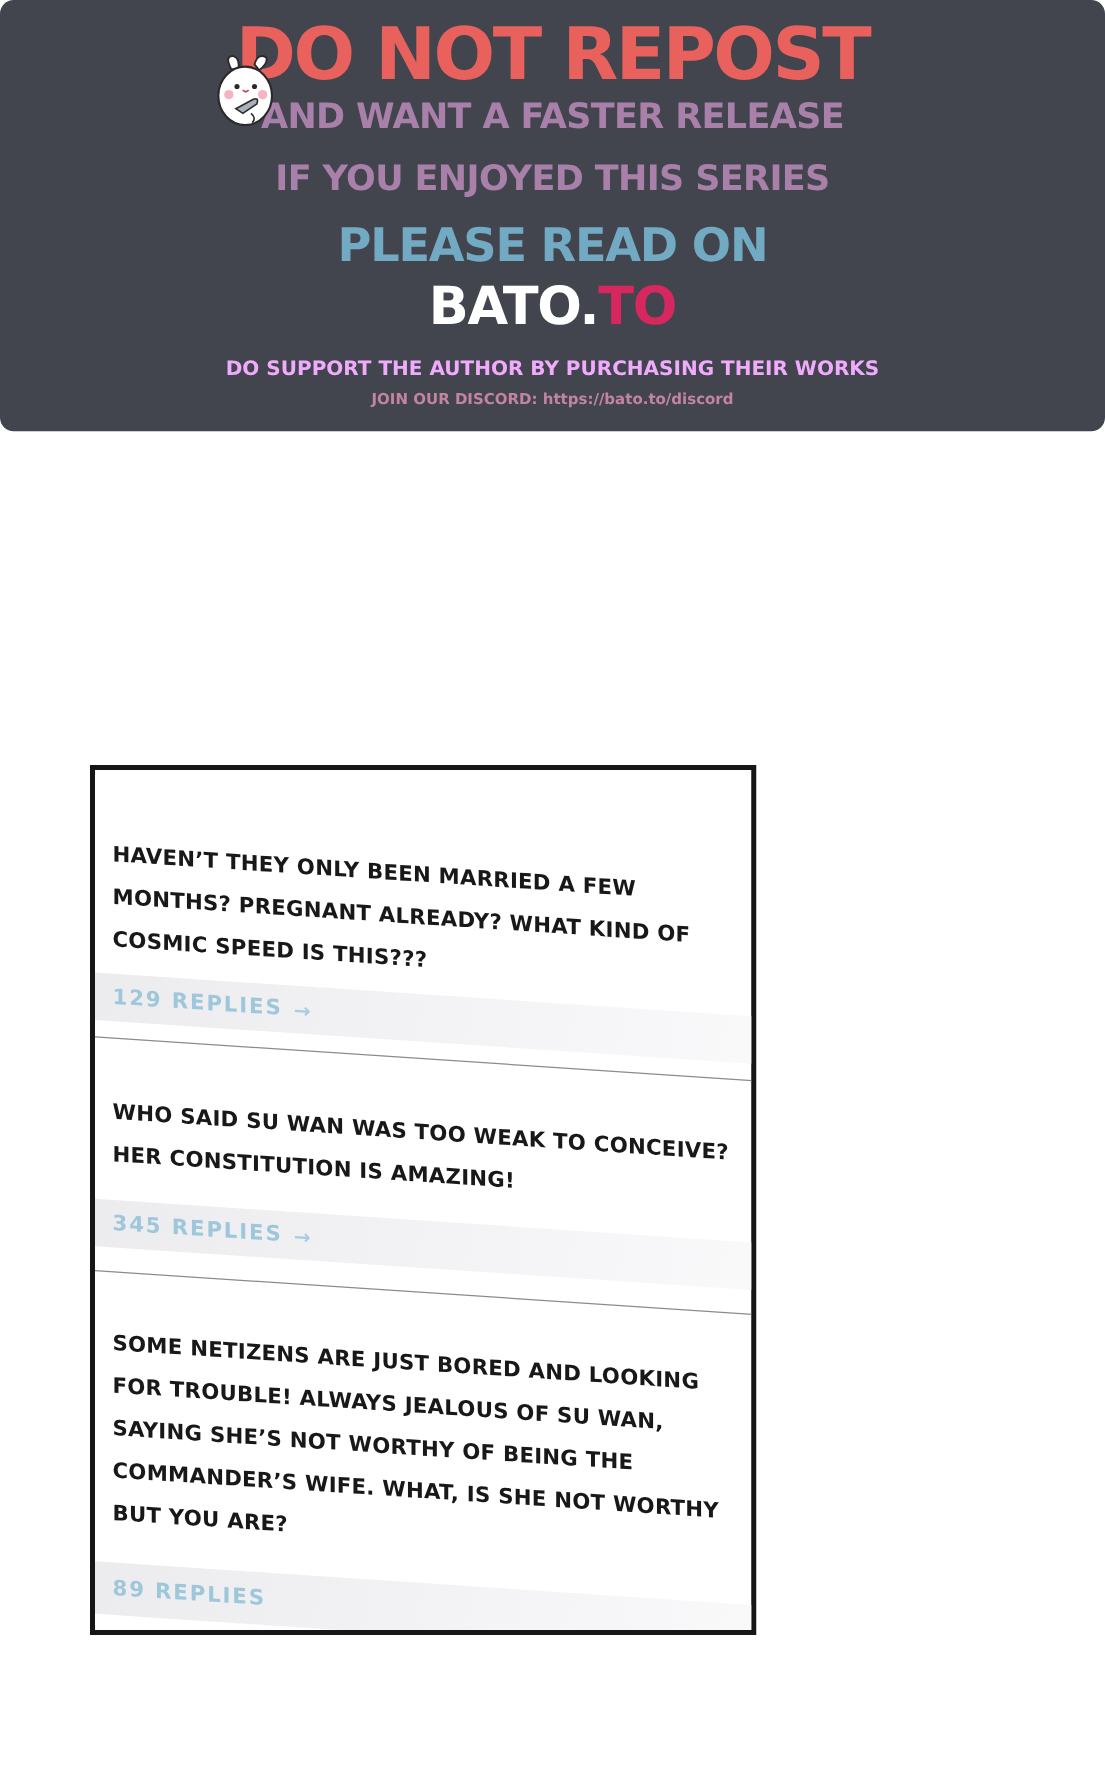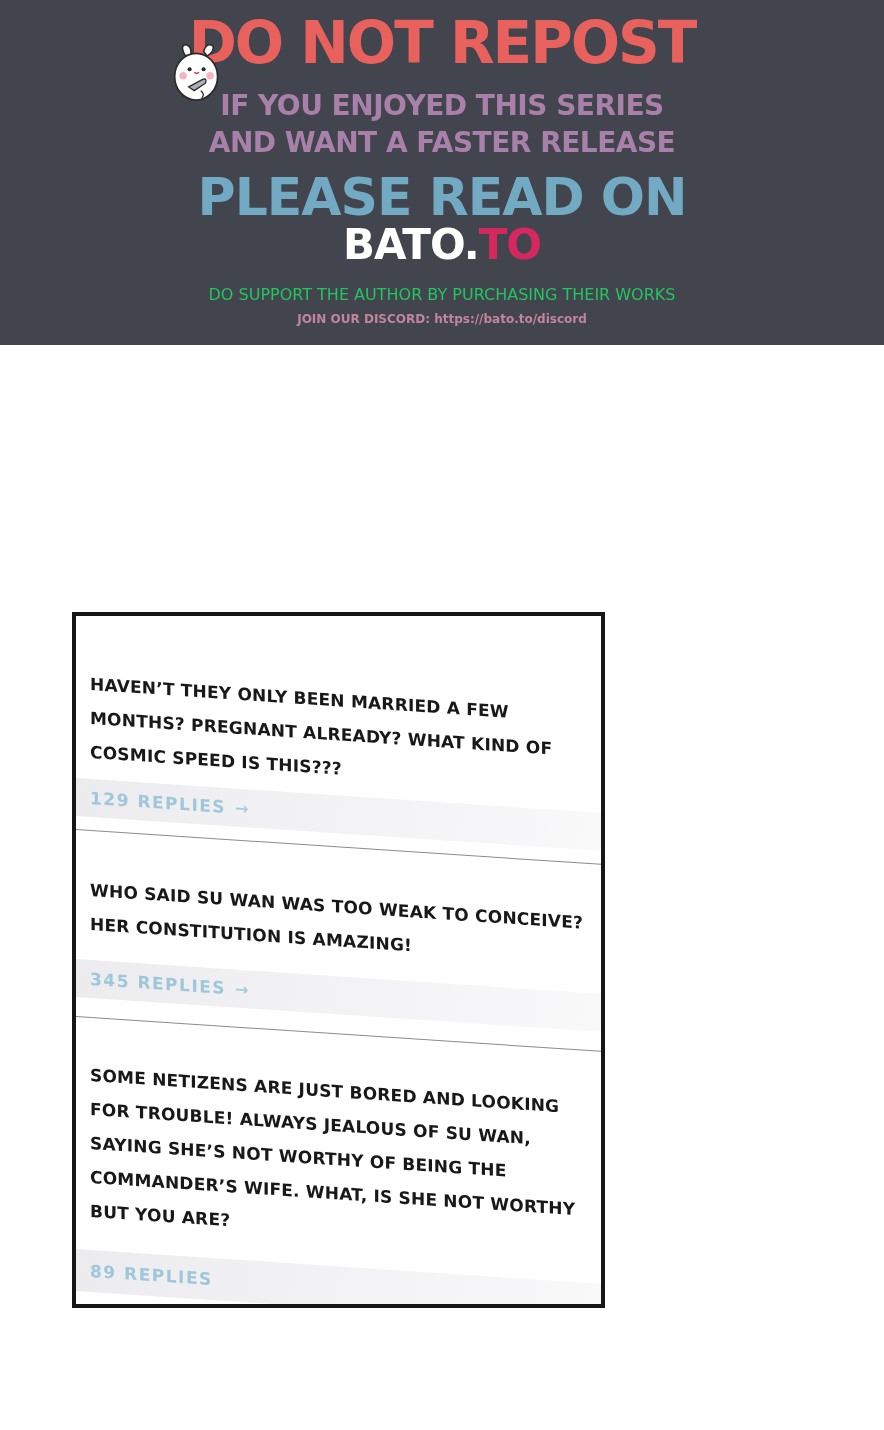--- a/index.html
+++ b/index.html
@@ -15,20 +15,21 @@
   
   .banner {
     position: relative;
     width: 884px;
     height: 345px;
     background: #43454e;
     text-align: center;
     overflow: hidden;
     box-sizing: border-box;
     padding-top: 12px;
+    border-radius: 11px;
   }
   .mascot {
     position: absolute;
     left: 170px;
     top: 42px;
     width: 56px;
     height: 60px;
   }
   .banner-title {
     margin: 0;
@@ -41,40 +42,40 @@
   .banner-sub {
     font-size: 28px;
     line-height: 37px;
     font-weight: bold;
     letter-spacing: -0.5px;
     color: #a980a9;
   }
   .banner-sub.first { margin-top: 13px; }
   .banner-cta {
     margin-top: 13px;
-    font-size: 52px;
+    font-size: 37px;
     line-height: 46px;
     font-weight: bold;
     letter-spacing: -1px;
     color: #72aac4;
   }
   .banner-site {
     font-size: 42px;
     line-height: 49px;
     font-weight: bold;
     letter-spacing: -1px;
     color: #ffffff;
   }
   .banner-site .tld { color: #d6275f; }
   .banner-support {
     margin-top: 15px;
     font-size: 16px;
     line-height: 21px;
-    font-weight: normal;
-    color: #22c55e;
+    font-weight: bold;
+    color: #f0abfc;
     text-align: center;
   }
   .banner-discord {
     margin-top: 4px;
     font-size: 12px;
     line-height: 21px;
     font-weight: bold;
     color: #c2849f;
   }
 
@@ -157,22 +158,22 @@
         <circle cx="21" cy="29" r="2.2" fill="#2a2a2a"></circle>
         <circle cx="36" cy="29" r="2.2" fill="#2a2a2a"></circle>
         <circle cx="14" cy="36" r="4" fill="#f4a7b9" opacity="0.85"></circle>
         <circle cx="43" cy="36" r="4" fill="#f4a7b9" opacity="0.85"></circle>
         <path d="M26 32 Q28.5 35 31 32" stroke="#c94a5e" stroke-width="1.6" fill="none"></path>
         <path d="M20 48 L35 40 Q40 38 38 44 L26 52 Z" fill="#aab0b8" stroke="#2a2a2a" stroke-width="1.4"></path>
         <path d="M33 52 Q38 56 34 60" stroke="#2a2a2a" stroke-width="1.4" fill="none"></path>
       </svg>
     </div>
     <h1 class="banner-title">DO NOT REPOST</h1>
+    <div class="banner-sub">AND WANT A FASTER RELEASE</div>
     <div class="banner-sub first">IF YOU ENJOYED THIS SERIES</div>
-    <div class="banner-sub">AND WANT A FASTER RELEASE</div>
     <div class="banner-cta">PLEASE READ ON</div>
     <div class="banner-site"><span>BATO.</span><span class="tld">TO</span></div>
     <div class="banner-support">DO SUPPORT THE AUTHOR BY PURCHASING THEIR WORKS</div>
     <div class="banner-discord">JOIN OUR DISCORD: https://bato.to/discord</div>
   </header>
 
   <section class="panel">
     <div class="panel-inner">
 
       <article class="comment c1">

